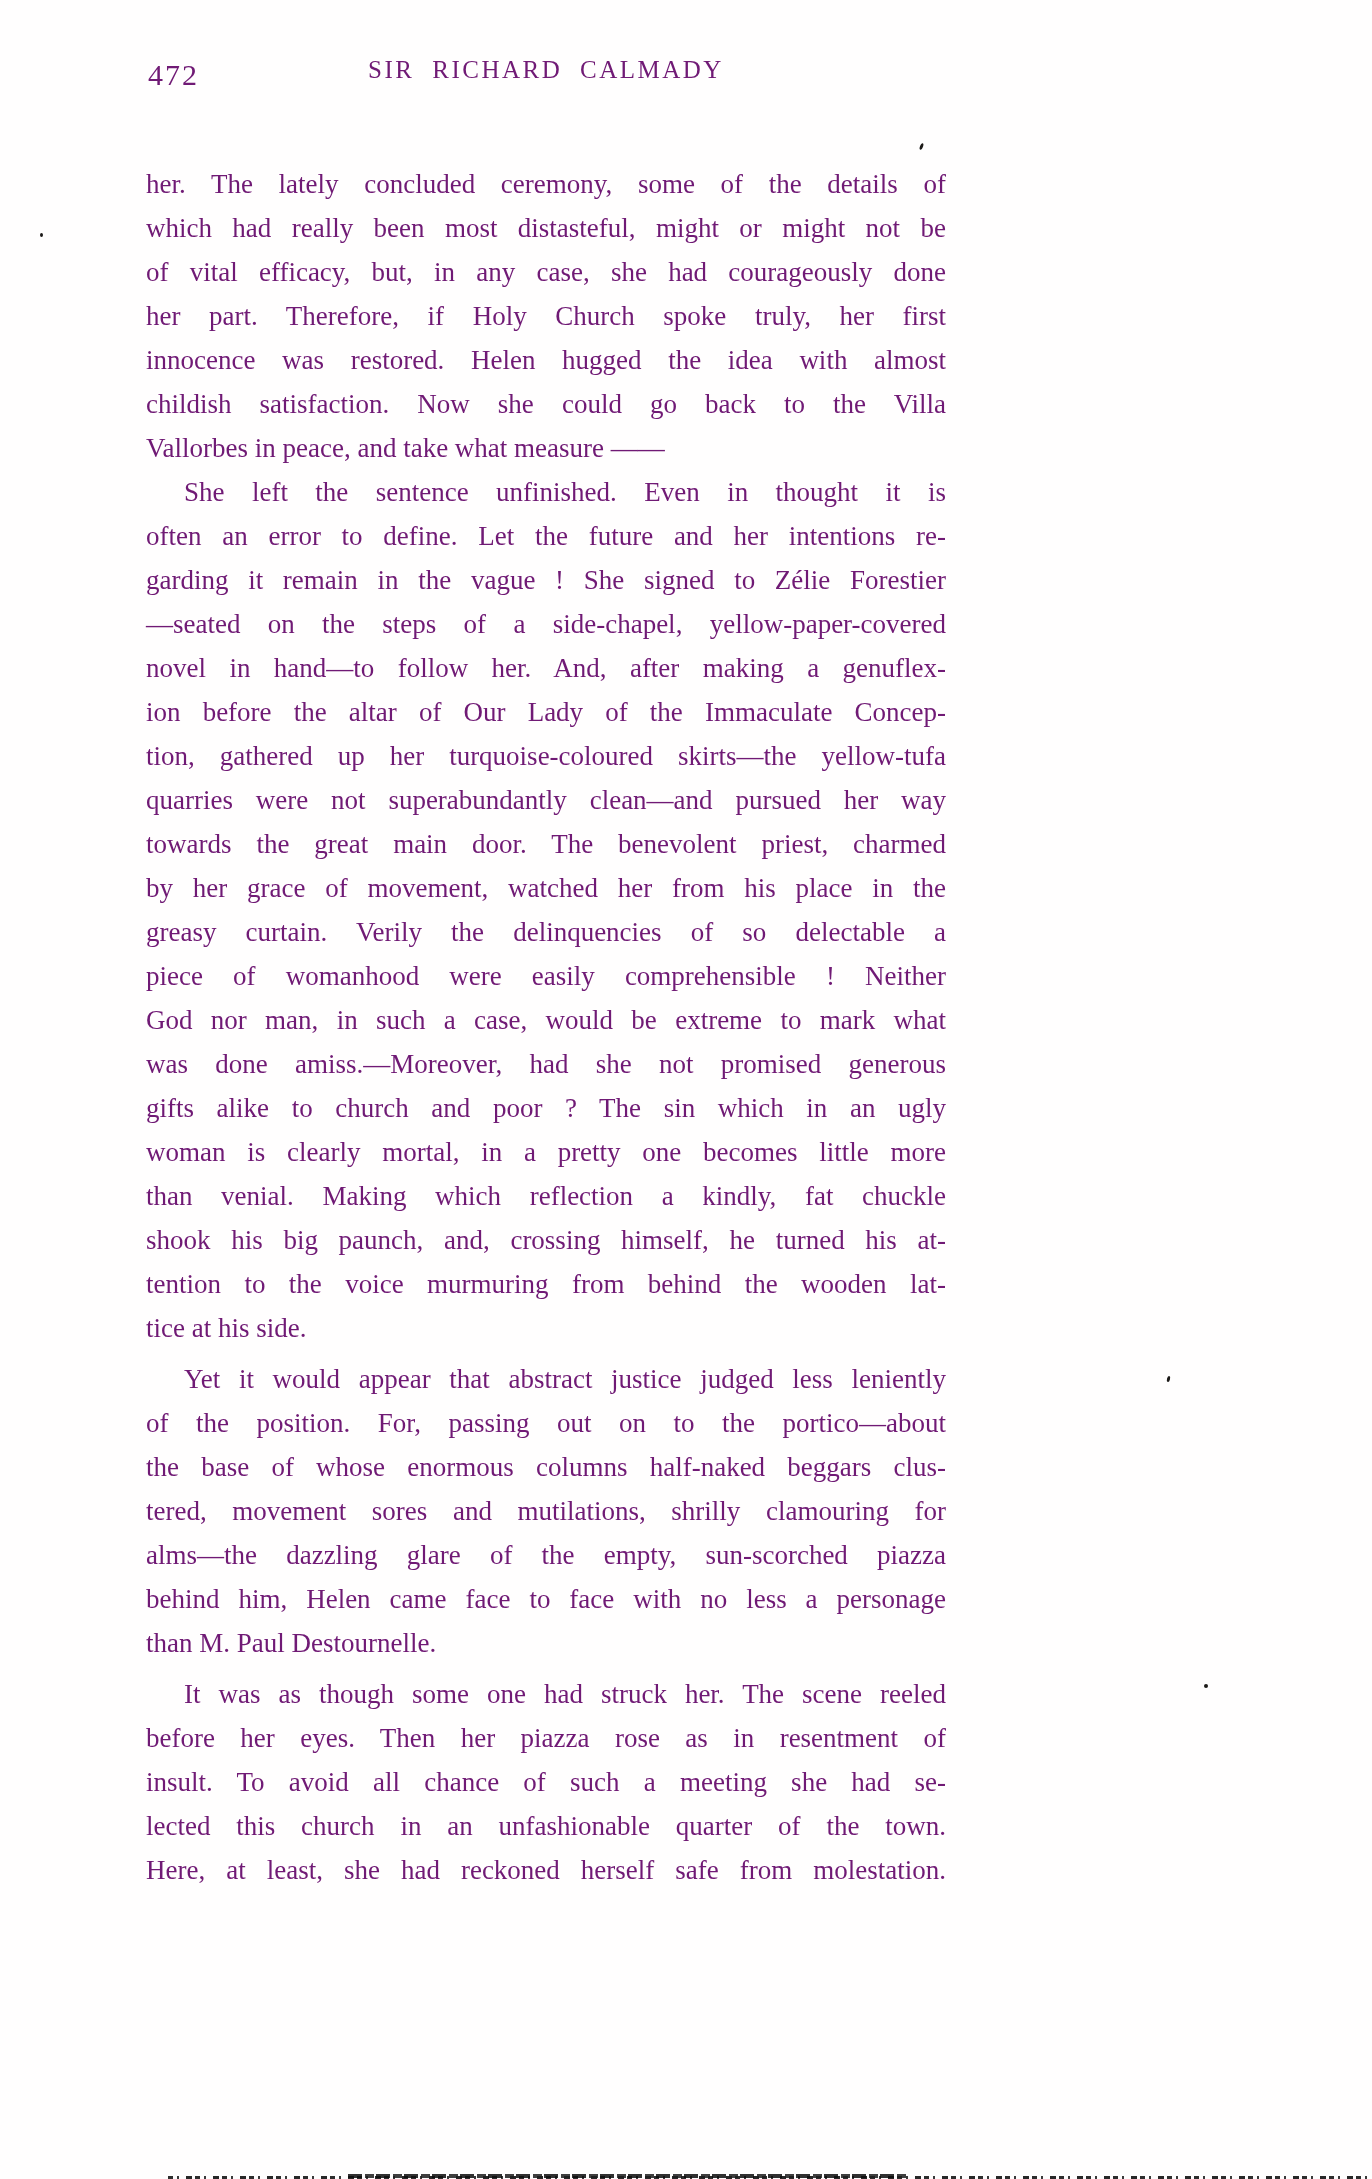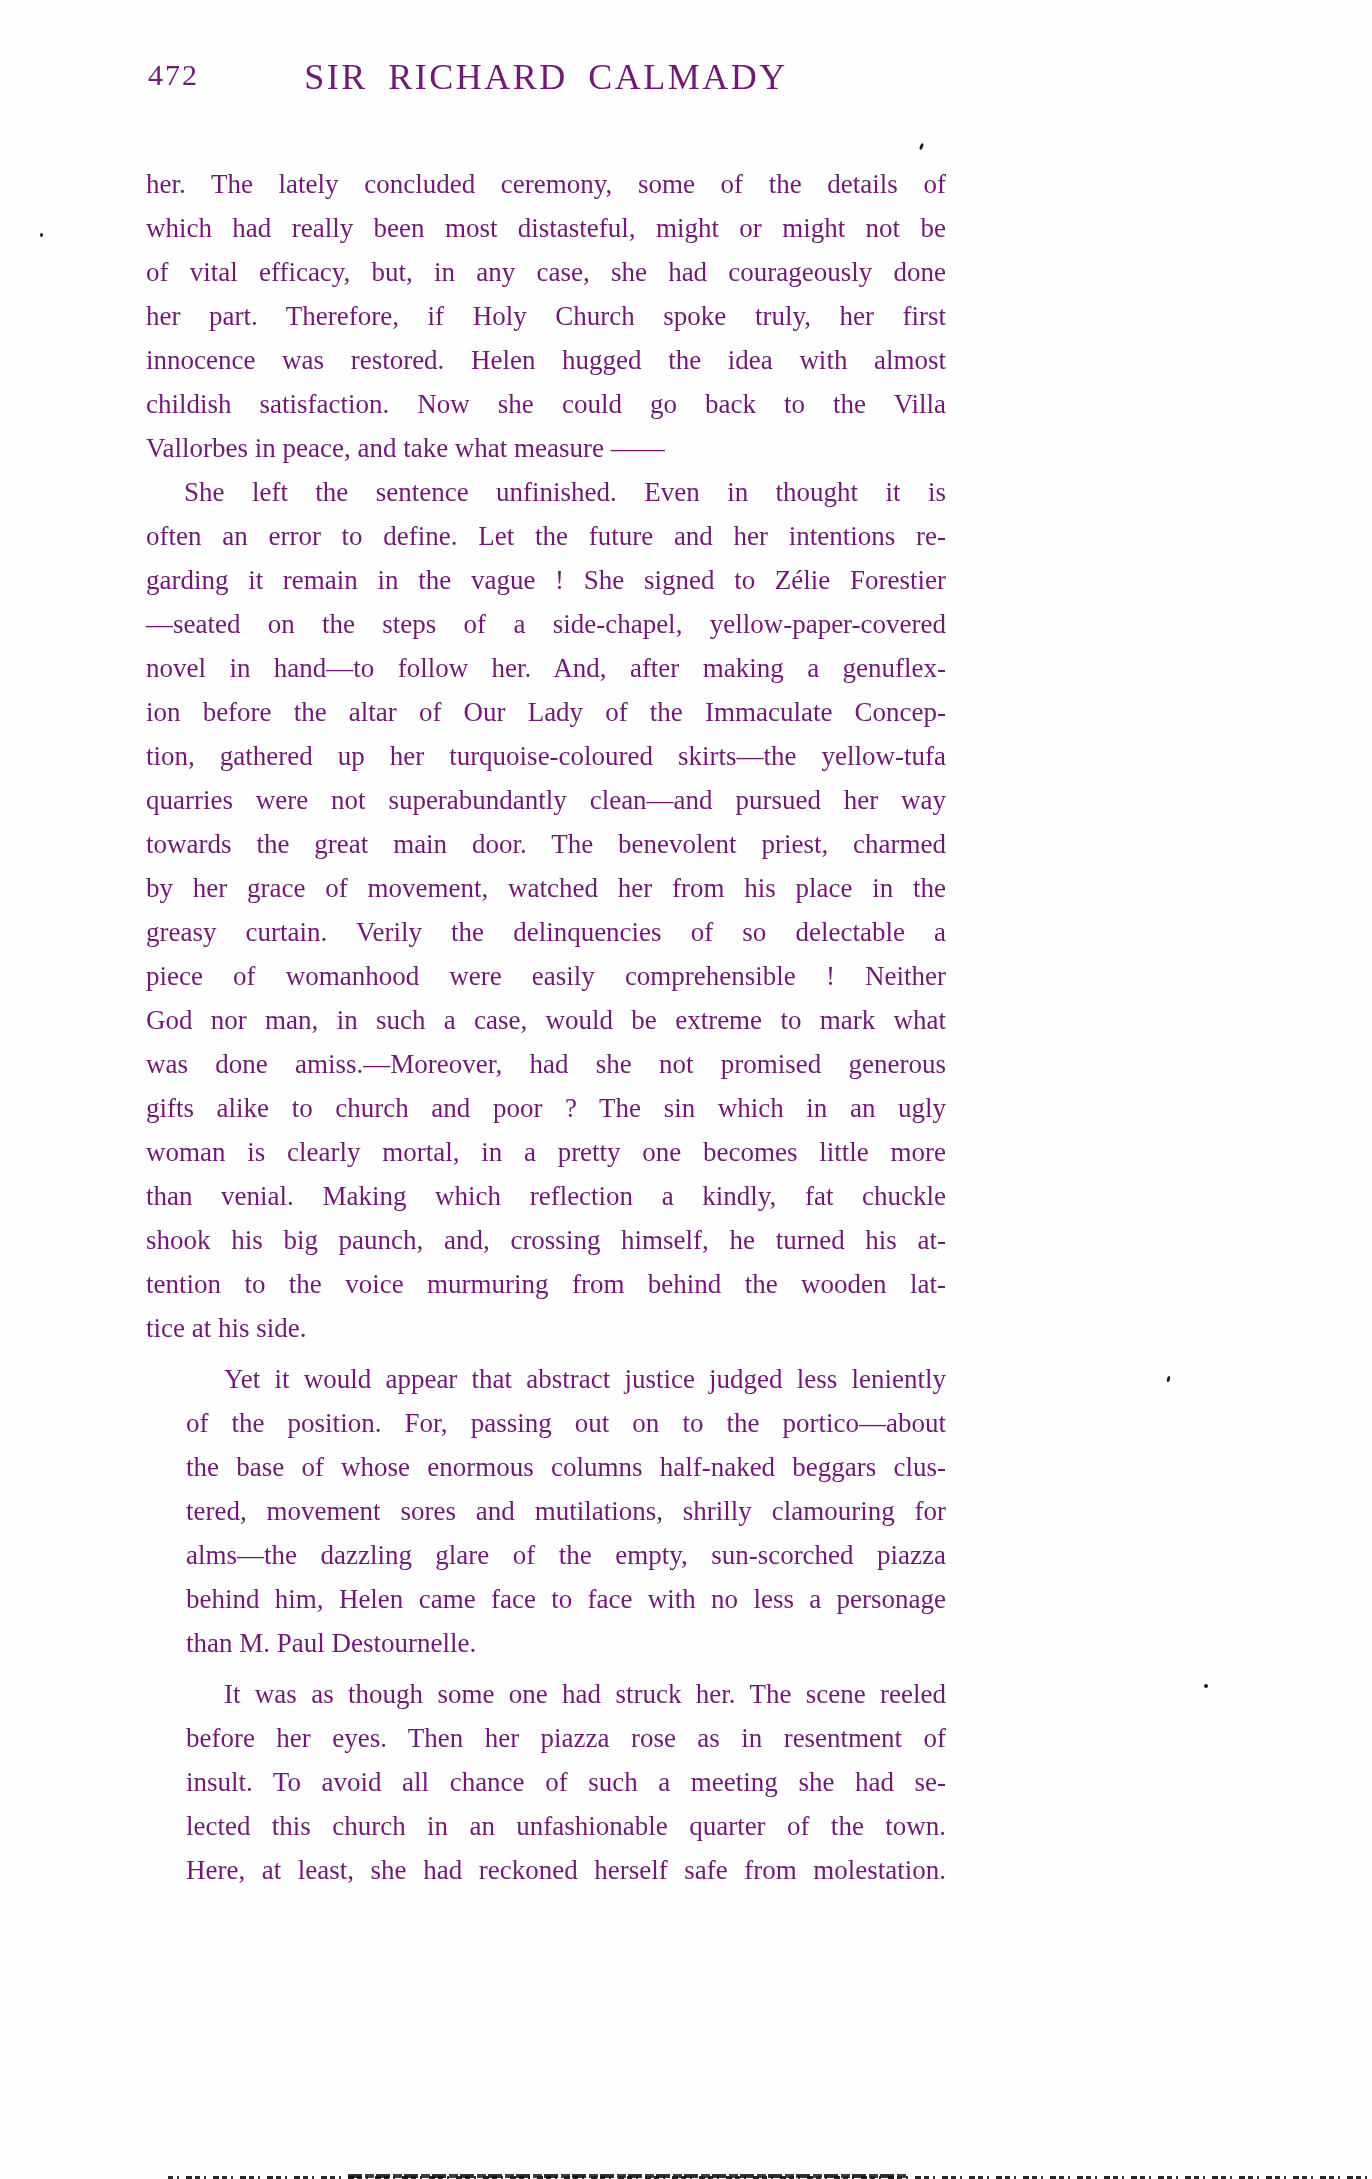--- a/index.html
+++ b/index.html
@@ -28,35 +28,35 @@
   }
   .page-number {
     position: absolute;
     left: 2px;
     top: 2px;
     font-size: 30px;
     letter-spacing: 2px;
   }
   .running-title {
     text-align: center;
-    font-size: 36px;
+    font-size: 25px;
     letter-spacing: 2.5px;
     word-spacing: 9px;
     padding-top: 0;
   }
   .body-text {
     position: absolute;
     left: 146px;
     top: 162px;
     width: 800px;
     font-size: 27px;
     line-height: 44px;
   }
   .para { margin: 0; }
-  .para.gapped { margin-top: 7px; margin-left: 40px; }
+  .para.gapped { margin-top: 7px; }
   .line {
     text-align: justify;
     text-align-last: justify;
     white-space: normal;
   }
   .line.indent { text-indent: 38px; }
   .line.last {
     text-align-last: left;
   }
   

